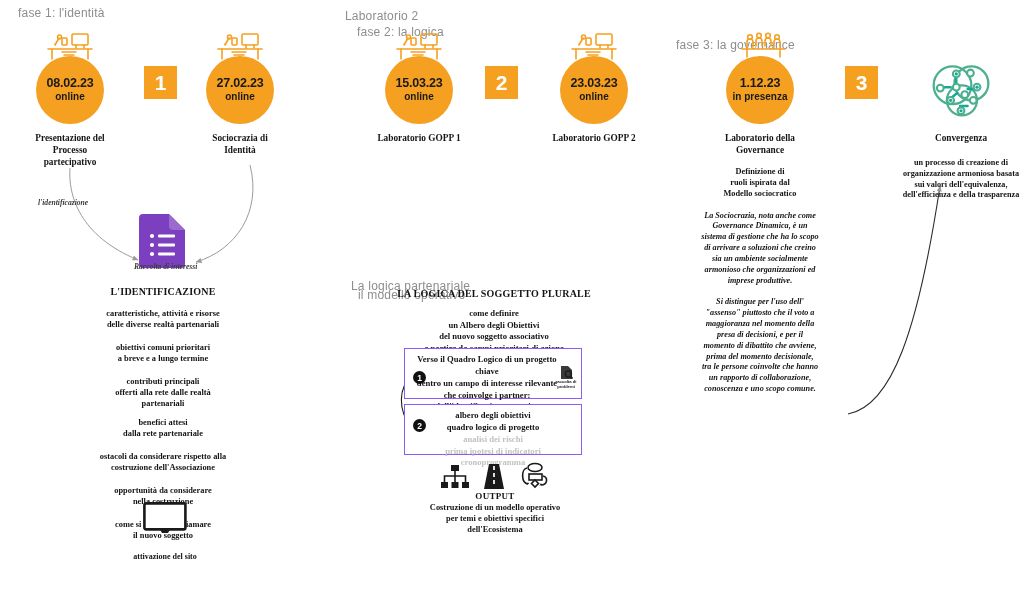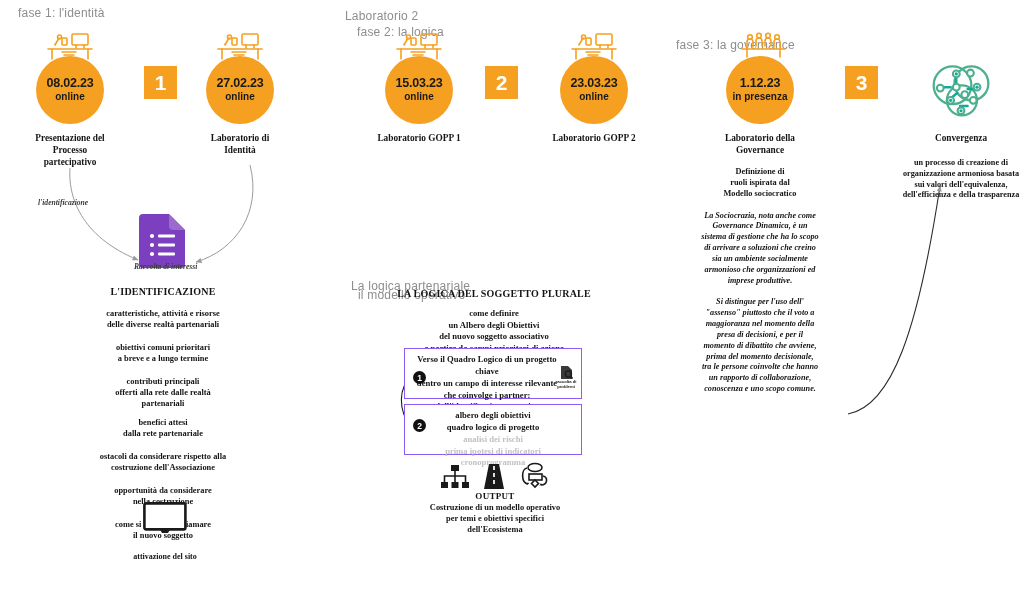--- a/index.html
+++ b/index.html
@@ -267,21 +267,21 @@
           <path d="M6 19 H50"></path>
           <path d="M10 19 v10 M46 19 v10"></path>
           <path d="M20 22 h14 M22 25 h10 M24 28 h6"></path>
         </g>
       </svg>
     </div>
     <div class="circle">
       <div class="date">27.02.23</div>
       <div class="mode">online</div>
     </div>
-    <div class="node-title" style="white-space:pre-line;">Laboratorio di
+    <div class="node-title" style="white-space:pre-line;">Sociocrazia di
 Identità</div>
   </div>
 
   <div class="node" style="left:371px; top:56px;">
     <div class="node-icon">
       <svg viewBox="0 0 56 32" width="56" height="32">
         <g stroke="#F5A020" stroke-width="1.6" fill="none" stroke-linecap="round">
           <rect x="30" y="4" width="16" height="11" rx="1.2"></rect>
           <path d="M34 15 v3 M42 15 v3"></path>
           <rect x="20" y="8" width="5" height="7" rx="1"></rect>

